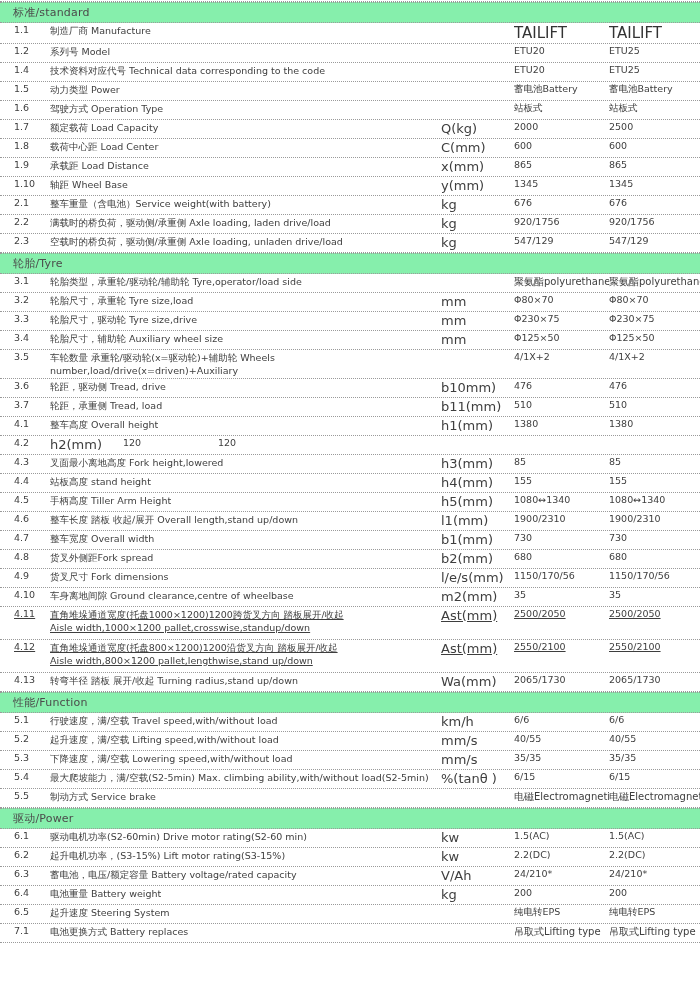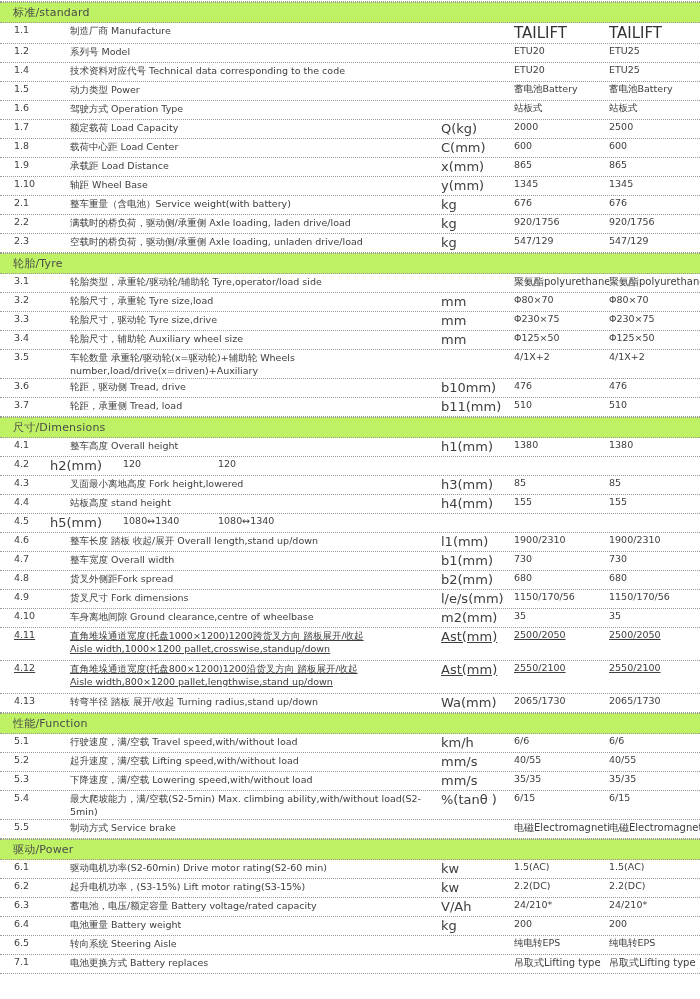--- a/index.html
+++ b/index.html
@@ -7,42 +7,42 @@
     width:700px;
     min-height:999px;
     box-sizing:border-box;
     font-family:"DejaVu Sans","Liberation Sans",sans-serif;
     color:#3e3e3e;
     border-top:1px dotted #9a9a9a;
     margin-top:1px;
     background:#fff;
   }
   .sec{
-    background:#bef264;
+    background:#86efac;
     border-top:1px dotted #9a9a9a;
     border-bottom:1px dotted #9a9a9a;
     height:19px;
     display:flex;
     align-items:center;
     padding-left:13px;
     font-size:11px;
     color:#4b4b4b;
     letter-spacing:.2px;
   }
   .row{
     display:flex;
     align-items:flex-start;
     min-height:19px;
     box-sizing:border-box;
     border-bottom:1px dotted #9a9a9a;
     padding:1px 0;
   }
   .row.double{min-height:33px;text-decoration:underline;}
   .c-num{flex:none;width:36px;padding-left:14px;font-size:9.5px;}
-  .c-desc{flex:1;font-size:9.5px;line-height:13px;white-space:pre-line;padding-right:4px;overflow:hidden;margin-left:20px;}
+  .c-desc{flex:1;font-size:9.5px;line-height:13px;white-space:pre-line;padding-right:4px;overflow:hidden;}
   .c-unit{flex:none;width:73px;font-size:13px;}
   .c-v1{flex:none;width:95px;font-size:9.5px;white-space:nowrap;overflow:hidden;}
   .c-v2{flex:none;width:91px;font-size:9.5px;white-space:nowrap;overflow:hidden;}
   .lg{font-size:15px;color:#333;}
   .sm{font-size:10px;}
 </style>
 </head>
 <body>
 
 <div class="page">
@@ -179,23 +179,20 @@
         <span class="c-v1">476</span>
         <span class="c-v2">476</span>
       </div>
       <div class="row">
         <span class="c-num">3.7</span>
         <span class="c-desc">轮距，承重侧 Tread, load</span>
         <span class="c-unit">b11(mm)</span>
         <span class="c-v1">510</span>
         <span class="c-v2">510</span>
       </div>
-      <div class="sec">
-        <span class="sec-label">尺寸/Dimensions</span>
-      </div>
       <div class="row">
         <span class="c-num">4.1</span>
         <span class="c-desc">整车高度 Overall height</span>
         <span class="c-unit">h1(mm)</span>
         <span class="c-v1">1380</span>
         <span class="c-v2">1380</span>
       </div>
       <div class="row">
         <span class="c-num">4.2</span>
         <span class="c-unit">h2(mm)</span>
@@ -211,20 +208,21 @@
       </div>
       <div class="row">
         <span class="c-num">4.4</span>
         <span class="c-desc">站板高度 stand height</span>
         <span class="c-unit">h4(mm)</span>
         <span class="c-v1">155</span>
         <span class="c-v2">155</span>
       </div>
       <div class="row">
         <span class="c-num">4.5</span>
+        <span class="c-desc">手柄高度 Tiller Arm Height</span>
         <span class="c-unit">h5(mm)</span>
         <span class="c-v1">1080↔1340</span>
         <span class="c-v2">1080↔1340</span>
       </div>
       <div class="row">
         <span class="c-num">4.6</span>
         <span class="c-desc">整车长度 踏板 收起/展开  Overall length,stand up/down</span>
         <span class="c-unit">l1(mm)</span>
         <span class="c-v1">1900/2310</span>
         <span class="c-v2">1900/2310</span>
@@ -344,21 +342,21 @@
       </div>
       <div class="row">
         <span class="c-num">6.4</span>
         <span class="c-desc">电池重量  Battery weight</span>
         <span class="c-unit">kg</span>
         <span class="c-v1">200</span>
         <span class="c-v2">200</span>
       </div>
       <div class="row">
         <span class="c-num">6.5</span>
-        <span class="c-desc">转向系统  Steering Aisle</span>
+        <span class="c-desc">起升速度  Steering System</span>
         <span class="c-unit"></span>
         <span class="c-v1">纯电转EPS</span>
         <span class="c-v2">纯电转EPS</span>
       </div>
       <div class="row">
         <span class="c-num">7.1</span>
         <span class="c-desc">电池更换方式 Battery replaces</span>
         <span class="c-unit"></span>
         <span class="c-v1 sm">吊取式Lifting type</span>
         <span class="c-v2 sm">吊取式Lifting type</span>

